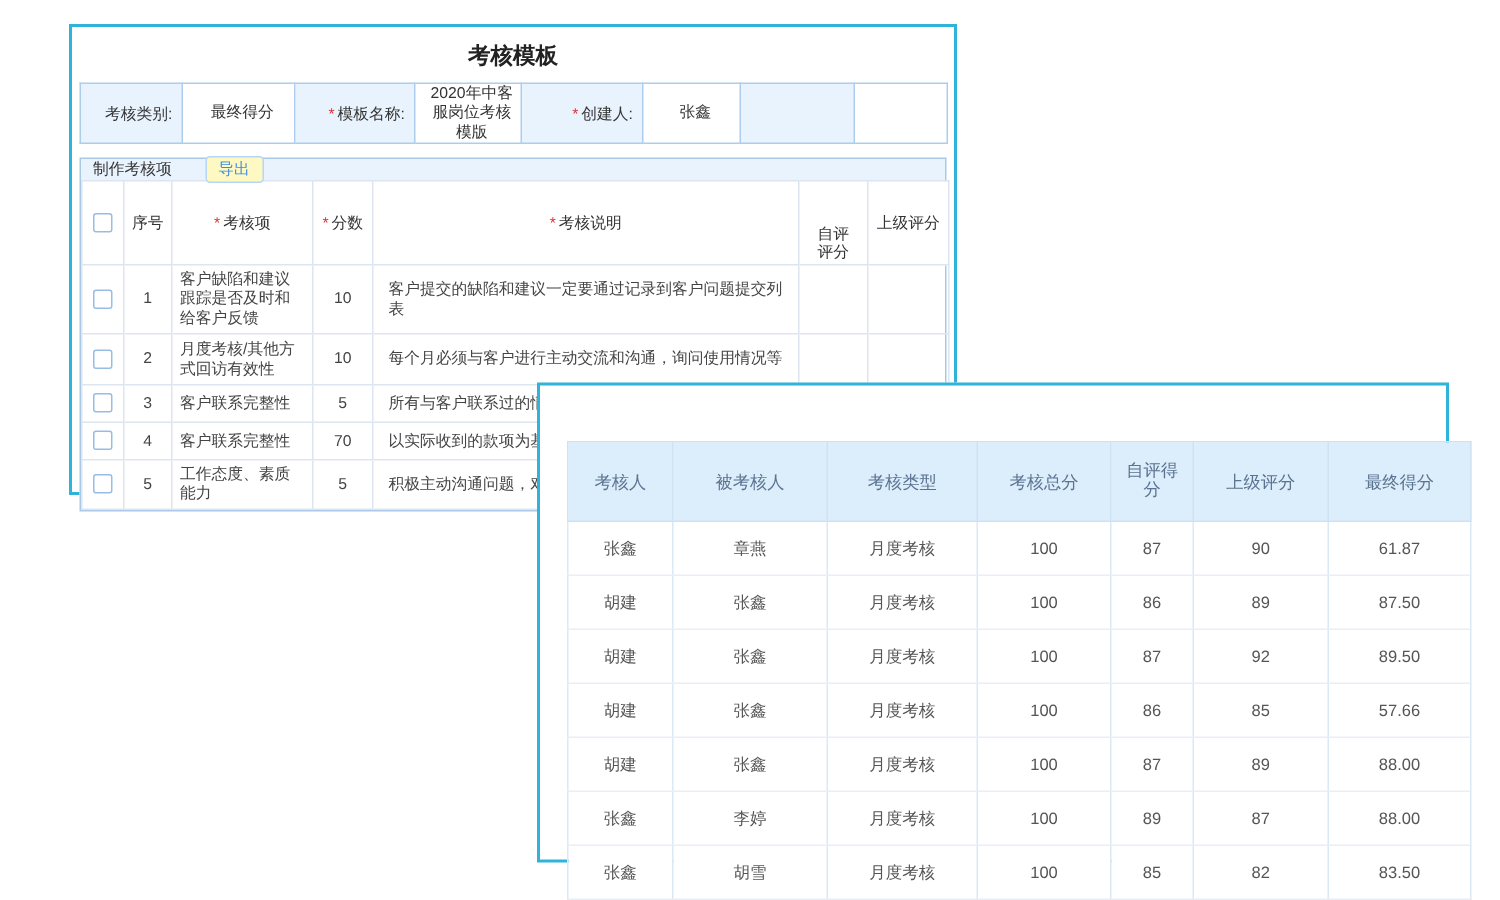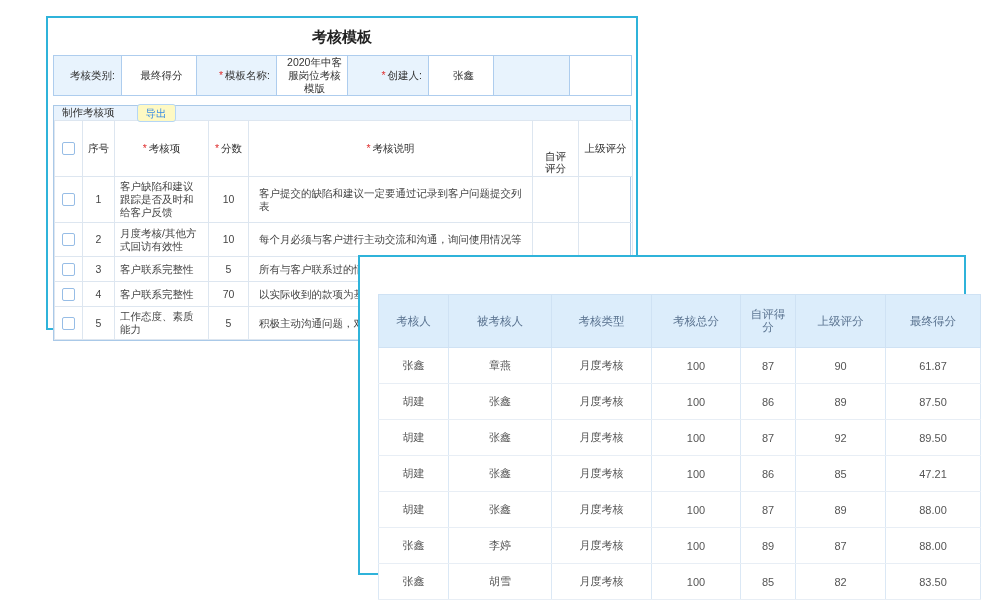--- a/index.html
+++ b/index.html
@@ -201,21 +201,21 @@
           <td>92</td>
           <td>89.50</td>
         </tr>
         <tr>
           <td>胡建</td>
           <td>张鑫</td>
           <td>月度考核</td>
           <td>100</td>
           <td>86</td>
           <td>85</td>
-          <td>47.21</td>
+          <td>57.66</td>
         </tr>
         <tr>
           <td>胡建</td>
           <td>张鑫</td>
           <td>月度考核</td>
           <td>100</td>
           <td>87</td>
           <td>89</td>
           <td>88.00</td>
         </tr>

